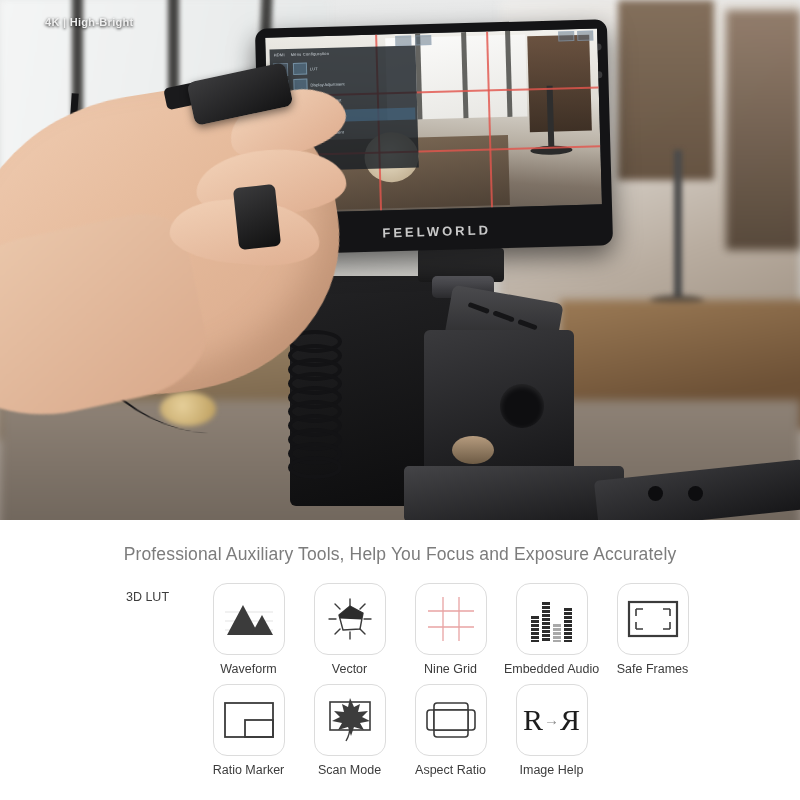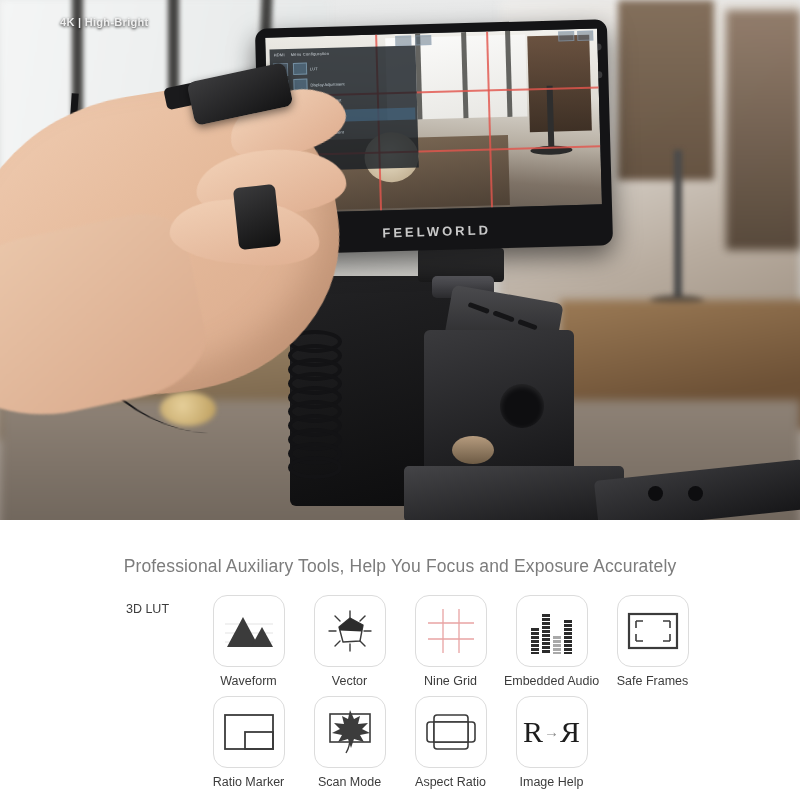--- a/index.html
+++ b/index.html
@@ -124,21 +124,21 @@
   .osd-row{display:flex;align-items:center;gap:3px;}
   .osd-chip{width:12px;height:10px;background:rgba(86,120,145,.6);
     border:.5px solid rgba(150,180,200,.55);flex:none;}
   .osd-txt{font-size:4px;color:#c6d2da;white-space:nowrap;}
   .osd-hl{background:rgba(70,110,140,.55);}
   .topbar{position:absolute;left:130px;top:2px;display:flex;gap:4px;}
   .topchip{width:14px;height:8px;background:rgba(90,110,128,.5);
     border:.5px solid rgba(160,180,200,.45);}
   .topright{position:absolute;right:4px;top:2px;display:flex;gap:3px;}
 
-  .hb-label{position:absolute;left:60px;top:16px;color:#efefef;font-size:11px;
+  .hb-label{position:absolute;left:45px;top:16px;color:#efefef;font-size:11px;
     font-weight:600;letter-spacing:.3px;text-shadow:0 1px 3px rgba(0,0,0,.9);z-index:5;}
 
   
   .rig-shoe{position:absolute;left:418px;top:248px;width:86px;height:34px;
     background:linear-gradient(180deg,#3d3d3f,#19191a);border-radius:4px;}
   .rig-knob{position:absolute;left:432px;top:276px;width:62px;height:22px;
     background:linear-gradient(180deg,#55555a,#2a2a2d);border-radius:5px;}
   .rig-handle{position:absolute;left:448px;top:294px;width:112px;height:52px;
     background:linear-gradient(170deg,#4b4b4e,#252527);border-radius:7px;
     transform:rotate(10deg);}
@@ -158,21 +158,21 @@
   .rail{position:absolute;left:596px;top:470px;width:210px;height:50px;
     background:linear-gradient(170deg,#3b3b3e,#161618);border-radius:5px;
     transform:rotate(-6deg);}
   .rail-hole{position:absolute;width:15px;height:15px;border-radius:50%;
     background:#0d0d0f;top:486px;}
   .base-plate{position:absolute;left:404px;top:466px;width:220px;height:56px;
     background:linear-gradient(170deg,#444447,#18181a);border-radius:5px;}
 
   
   .features{position:absolute;left:0;top:520px;width:800px;height:280px;background:#fff;}
-  .f-title{text-align:center;color:#7c7c7c;font-size:17.5px;padding-top:36px;
+  .f-title{text-align:center;color:#7c7c7c;font-size:17.5px;padding-top:24px;
     letter-spacing:.15px;}
   .grid{display:flex;flex-direction:column;gap:8px;margin-top:18px;}
   .row{display:flex;justify-content:center;gap:0px;}
   .cell{width:101px;display:flex;flex-direction:column;align-items:center;}
   .tile{width:70px;height:70px;border:1px solid #dcdcdc;border-radius:14px;
     background:#fff;display:flex;align-items:center;justify-content:center;
     position:relative;overflow:hidden;}
   .cap{margin-top:7px;font-size:12.5px;color:#3c3c3c;white-space:nowrap;}
 
   

